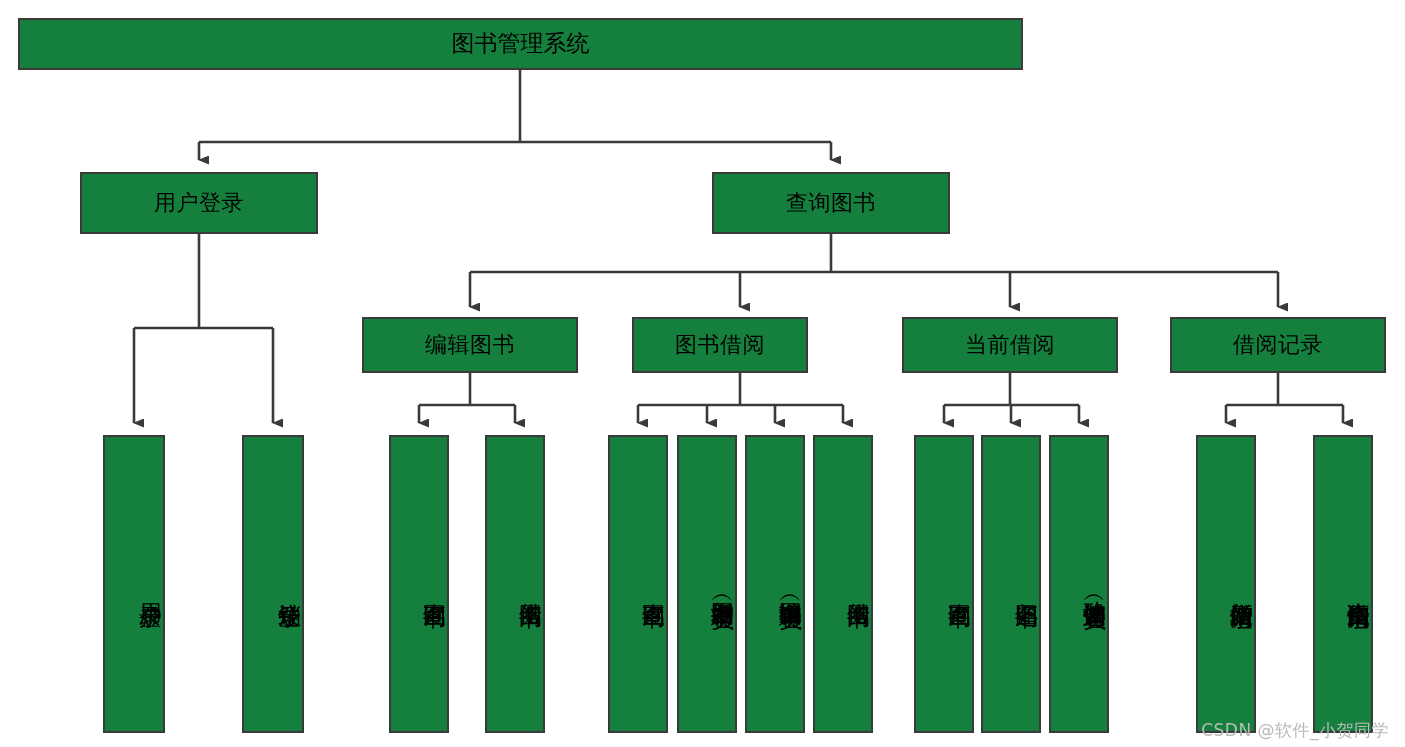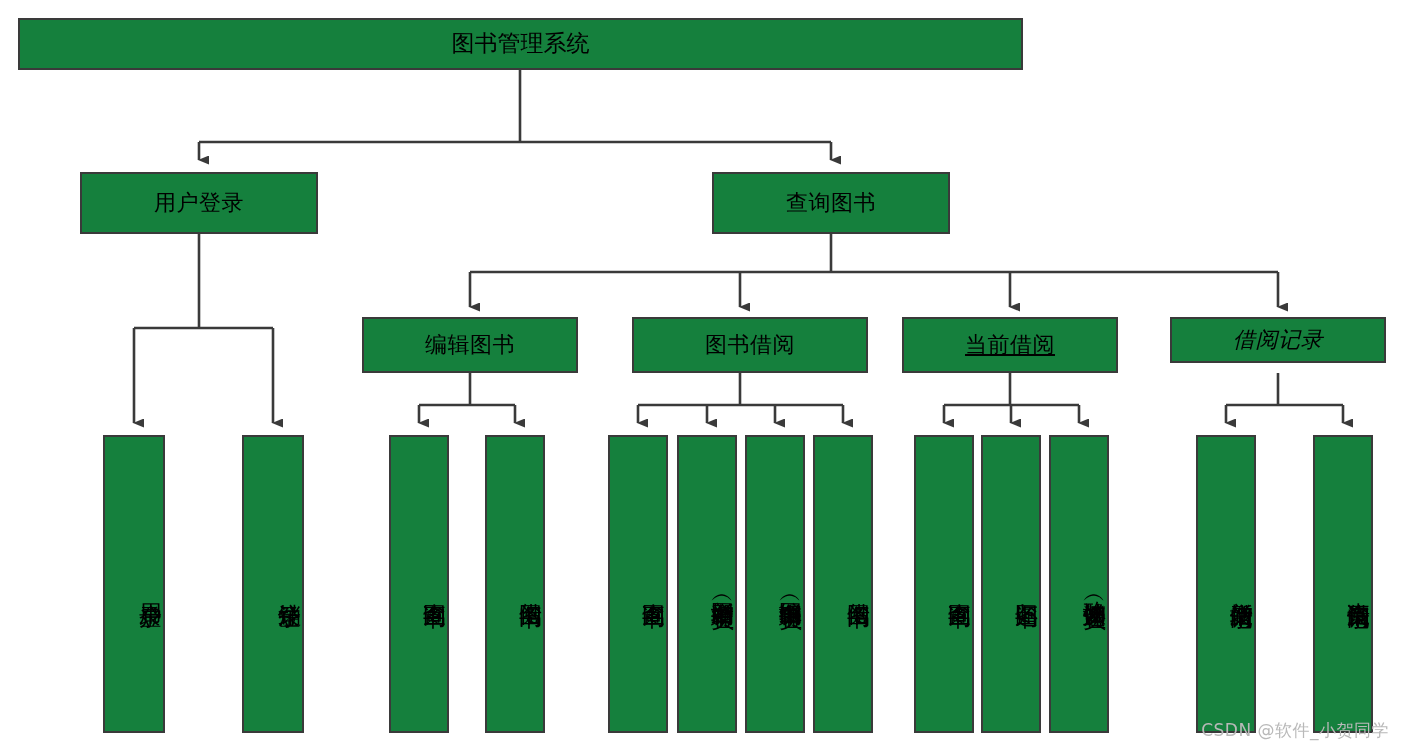--- a/index.html
+++ b/index.html
@@ -131,27 +131,27 @@
         <span class="label">用户登录</span>
       </div>
       <div class="node horiz" style="left: 712px; top: 172px; width: 238px; height: 62px;">
         <span class="label">查询图书</span>
       </div>
     </div>
   <div id="level3-host">
       <div class="node horiz" style="left: 362px; top: 317px; width: 216px; height: 56px;">
         <span class="label">编辑图书</span>
       </div>
-      <div class="node horiz" style="left: 632px; top: 317px; width: 236px; height: 56px;">
+      <div class="node horiz" style="left: 632px; top: 317px; width: 176px; height: 56px;">
         <span class="label">图书借阅</span>
       </div>
-      <div class="node horiz" style="left: 902px; top: 317px; width: 216px; height: 56px; text-decoration: underline;">
+      <div class="node horiz" style="left: 902px; top: 317px; width: 216px; height: 56px;">
         <span class="label">当前借阅</span>
       </div>
-      <div class="node horiz" style="left: 1170px; top: 317px; width: 216px; height: 46px; font-style: italic;">
+      <div class="node horiz" style="left: 1170px; top: 317px; width: 216px; height: 56px;">
         <span class="label">借阅记录</span>
       </div>
     </div>
   <div id="leaf-host">
       <div class="node vert" style="left: 103px; top: 435px; width: 62px; height: 298px;">
         <span class="label">用户登录</span>
       </div>
       <div class="node vert" style="left: 242px; top: 435px; width: 62px; height: 298px;">
         <span class="label">注销登录</span>
       </div>

